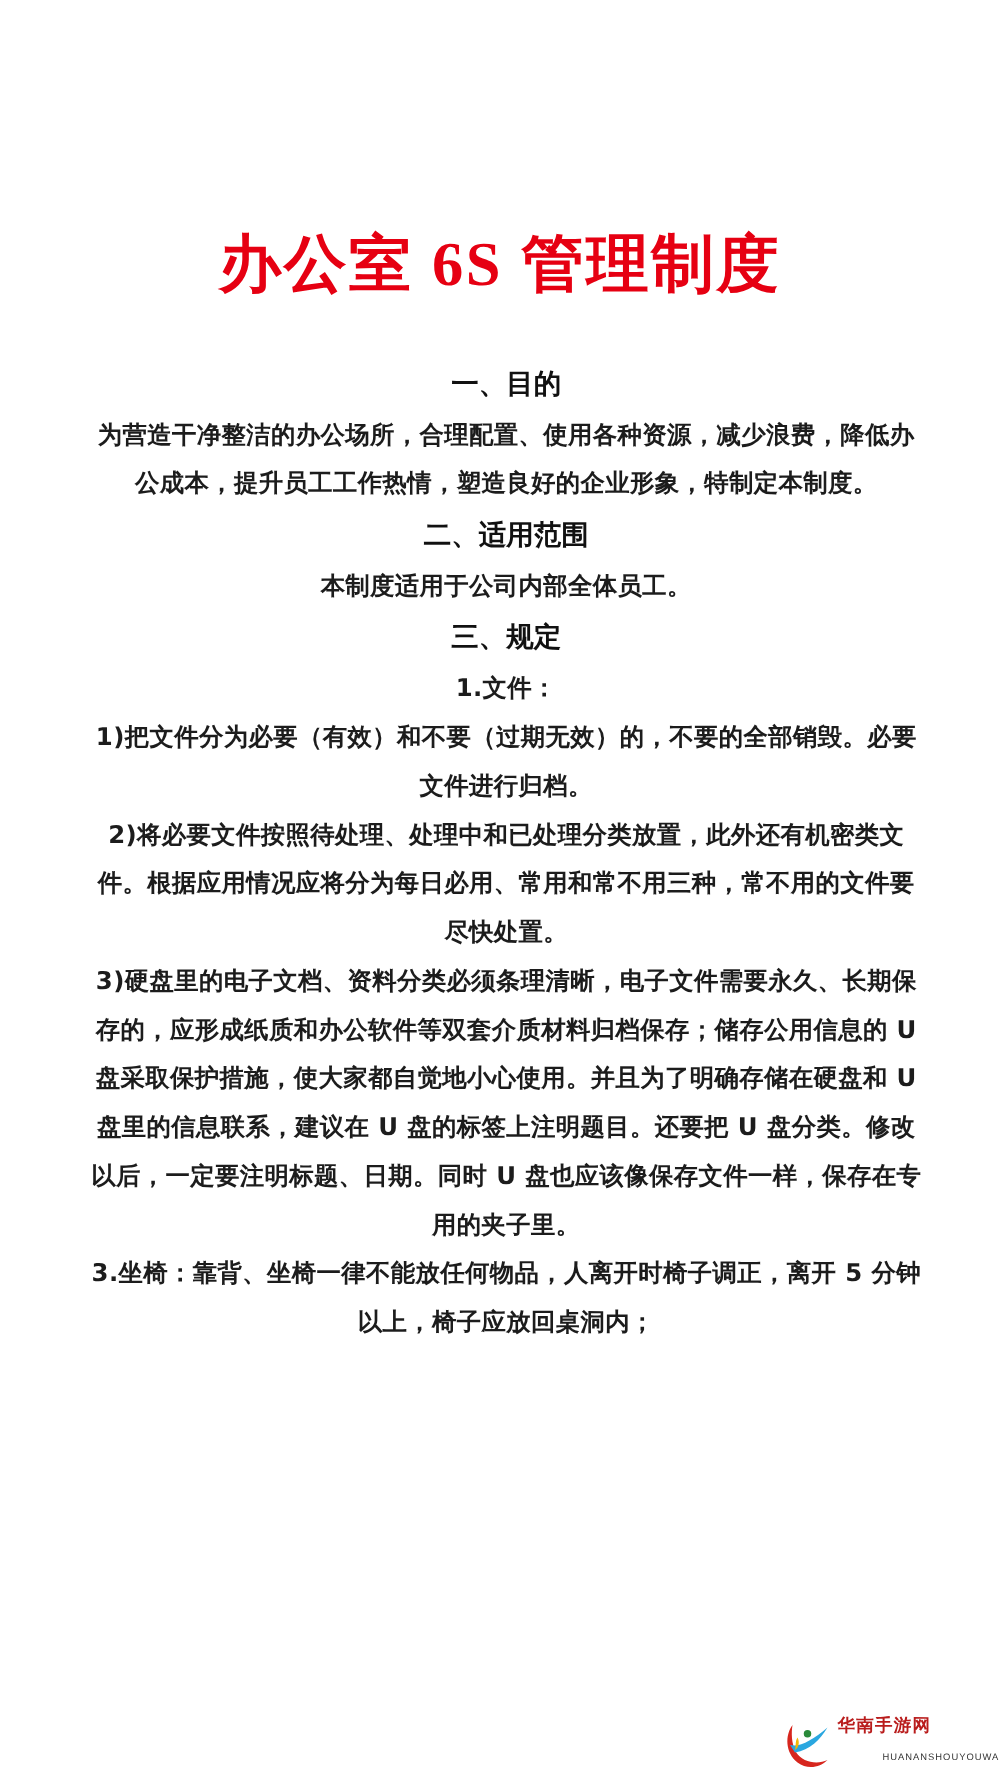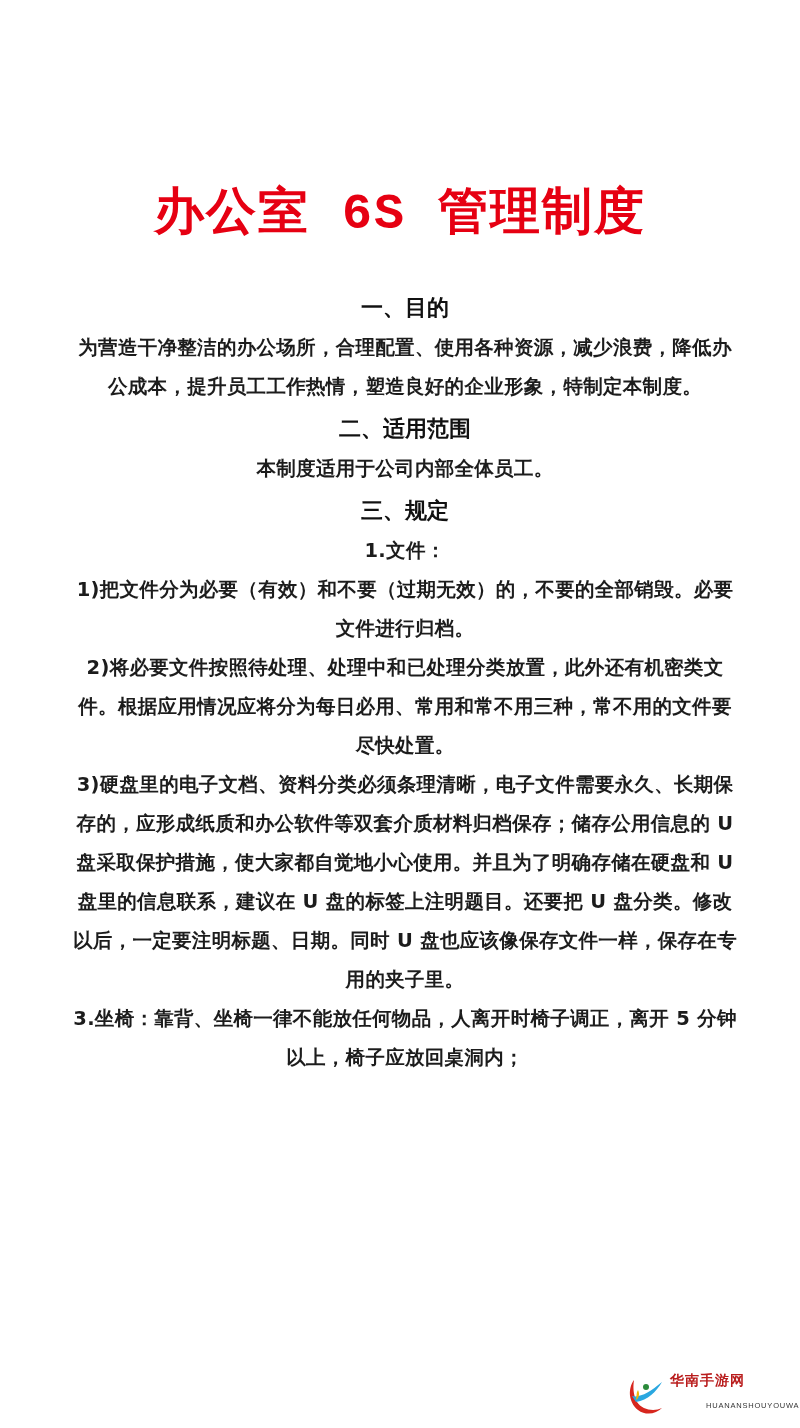--- a/index.html
+++ b/index.html
@@ -1,20 +1,20 @@
 <!DOCTYPE html>
 <html><head>
 <meta charset="utf-8">
 <style>
   html, body { margin: 0; padding: 0; background: #ffffff; }
   body { width: 800px; height: 1428px; position: relative; overflow: hidden;
          font-family: "DejaVu Sans", "Liberation Sans", sans-serif; color: #1a1a1a; }
   .title { position: absolute; left: 0; top: 178px; width: 800px; text-align: center;
            font-size: 50px; font-weight: 900; color: #e60012; letter-spacing: 2px;
-           font-family: Liberation Mono, monospace; }
+           font-family: Liberation Serif, serif; }
   .content { position: absolute; left: 70px; top: 288px; width: 670px; text-align: center; }
   .h { font-size: 22px; font-weight: bold; color: #111; margin: 0; height: 40px; line-height: 40px; }
   .p { font-size: 19.5px; line-height: 39px; margin: 0; color: #1c1c1c; letter-spacing: 0.3px; font-weight: bold; }
   .gap1 { height: 3px; }
   .watermark { position: absolute; right: 14px; bottom: 6px; width: 160px; height: 56px; }
   .wm-logo { position: absolute; left: 0; top: 8px; width: 40px; height: 42px; }
   .wm-name { position: absolute; left: 44px; top: 6px; font-size: 14px; font-weight: bold; color: #b91c1c; letter-spacing: 1px; }
   .wm-pinyin { position: absolute; left: 44px; top: 35px; font-size: 7.5px; color: #333; letter-spacing: 0.8px; font-family: "Liberation Sans", sans-serif; margin-left: 36px; }
 </style>
 </head>

